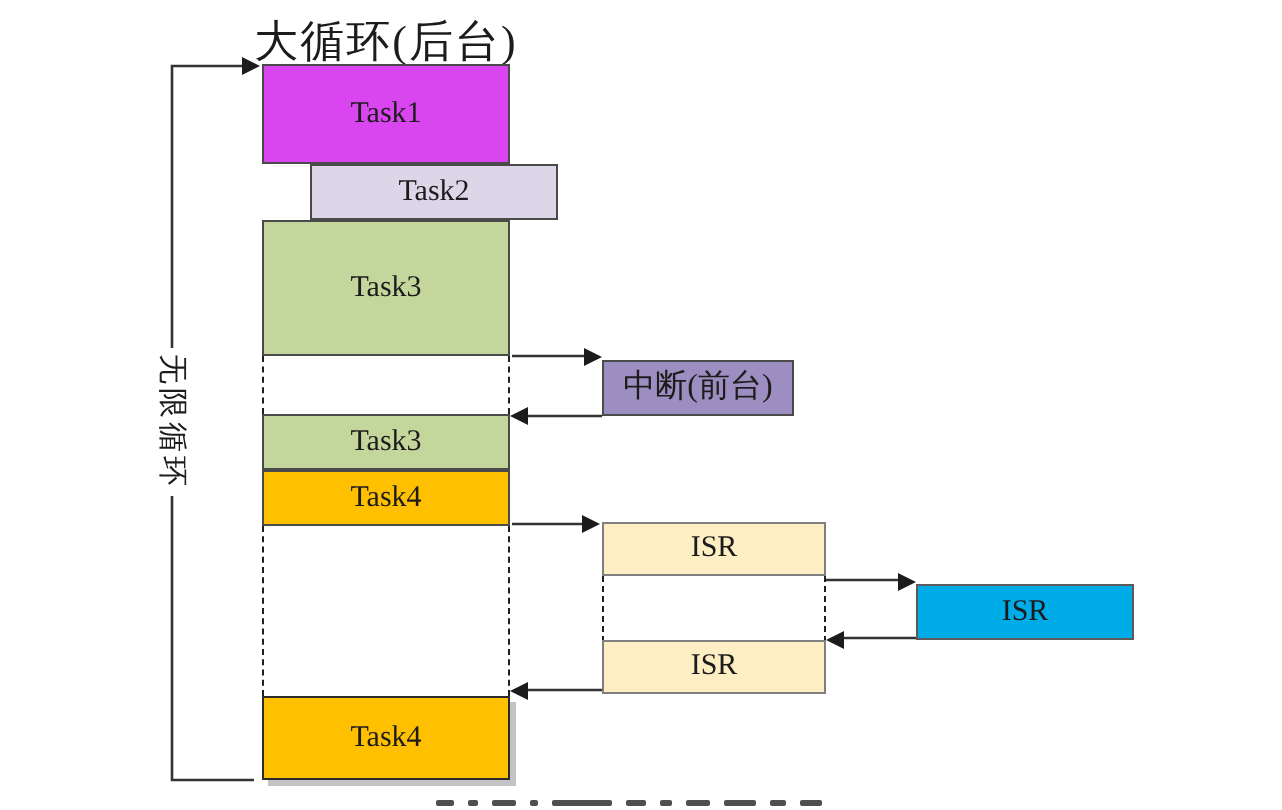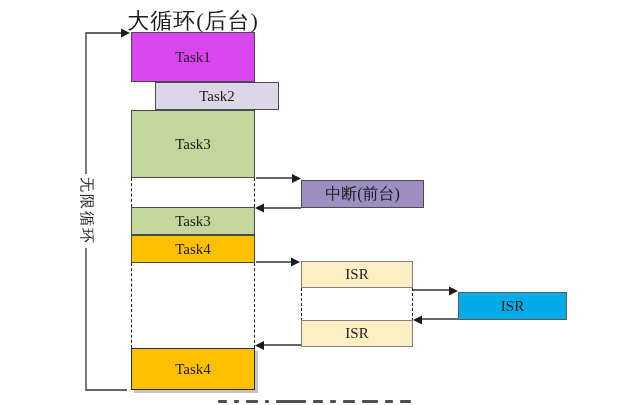--- a/index.html
+++ b/index.html
@@ -24,21 +24,21 @@
   .task3{left:131px;top:110px;width:124px;height:68px;background:#C3D69B;}
   .gap1{left:131px;top:178px;width:124px;height:29px;}
   .task3b{left:131px;top:207px;width:124px;height:28px;background:#C3D69B;}
   .task4{left:131px;top:235px;width:124px;height:28px;background:#FFC000;}
   .gap2{left:131px;top:263px;width:124px;height:85px;}
   .task4b{
     left:131px;top:348px;width:124px;height:42px;background:#FFC000;
     border:1px solid #2b2b2b;box-shadow:3px 3px 0 rgba(145,145,145,0.55);
   }
   
-  .interrupt{left:301px;top:180px;width:123px;height:28px;background:#9C8EC0;font-size:16px;}
+  .interrupt{left:301px;top:180px;width:96px;height:28px;background:#9C8EC0;font-size:16px;}
   .isr1{left:301px;top:261px;width:112px;height:27px;background:#FDEEC4;border-color:#7f7f7f;}
   .isrgap{left:301px;top:288px;width:112px;height:33px;}
   .isr2{left:301px;top:320px;width:112px;height:27px;background:#FDEEC4;border-color:#7f7f7f;}
   .nestedlabel{left:432px;top:264px;width:161px;text-align:center;font-size:16px;}
   .nestedisr{left:458px;top:292px;width:109px;height:28px;background:#00ACE8;border-color:#5a5a5a;}
   
   .looplabel{
     left:86px;top:211px;transform:translate(-50%,-50%) rotate(90deg);
     transform-origin:center center;white-space:nowrap;background:#fff;
     font-size:15px;padding:0 3px;letter-spacing:2px;

